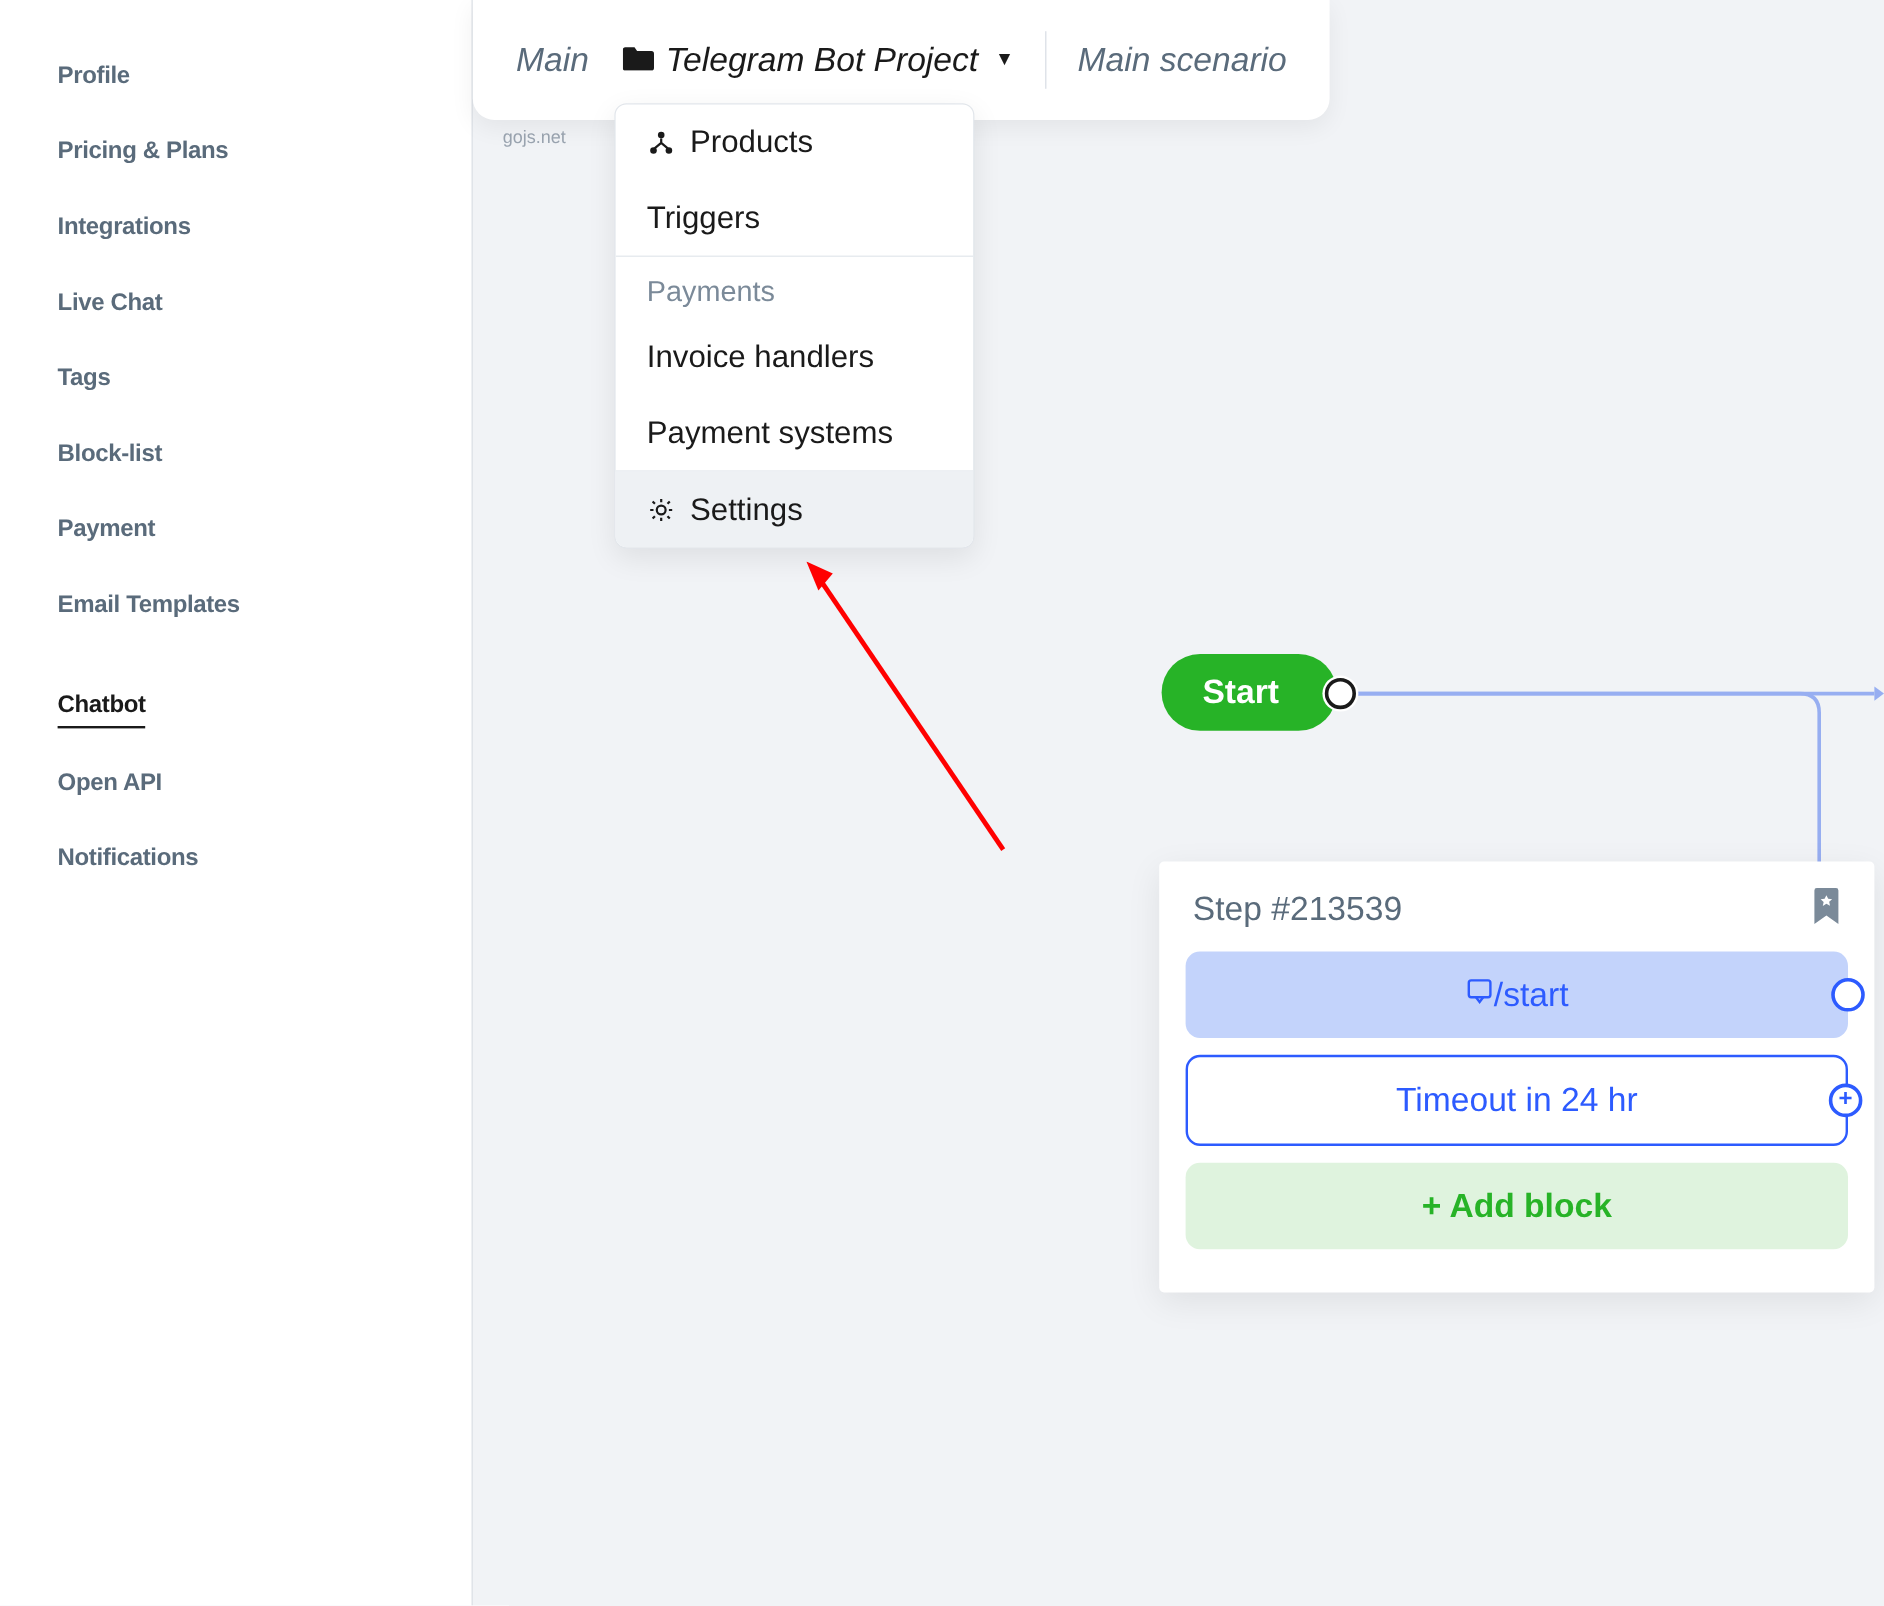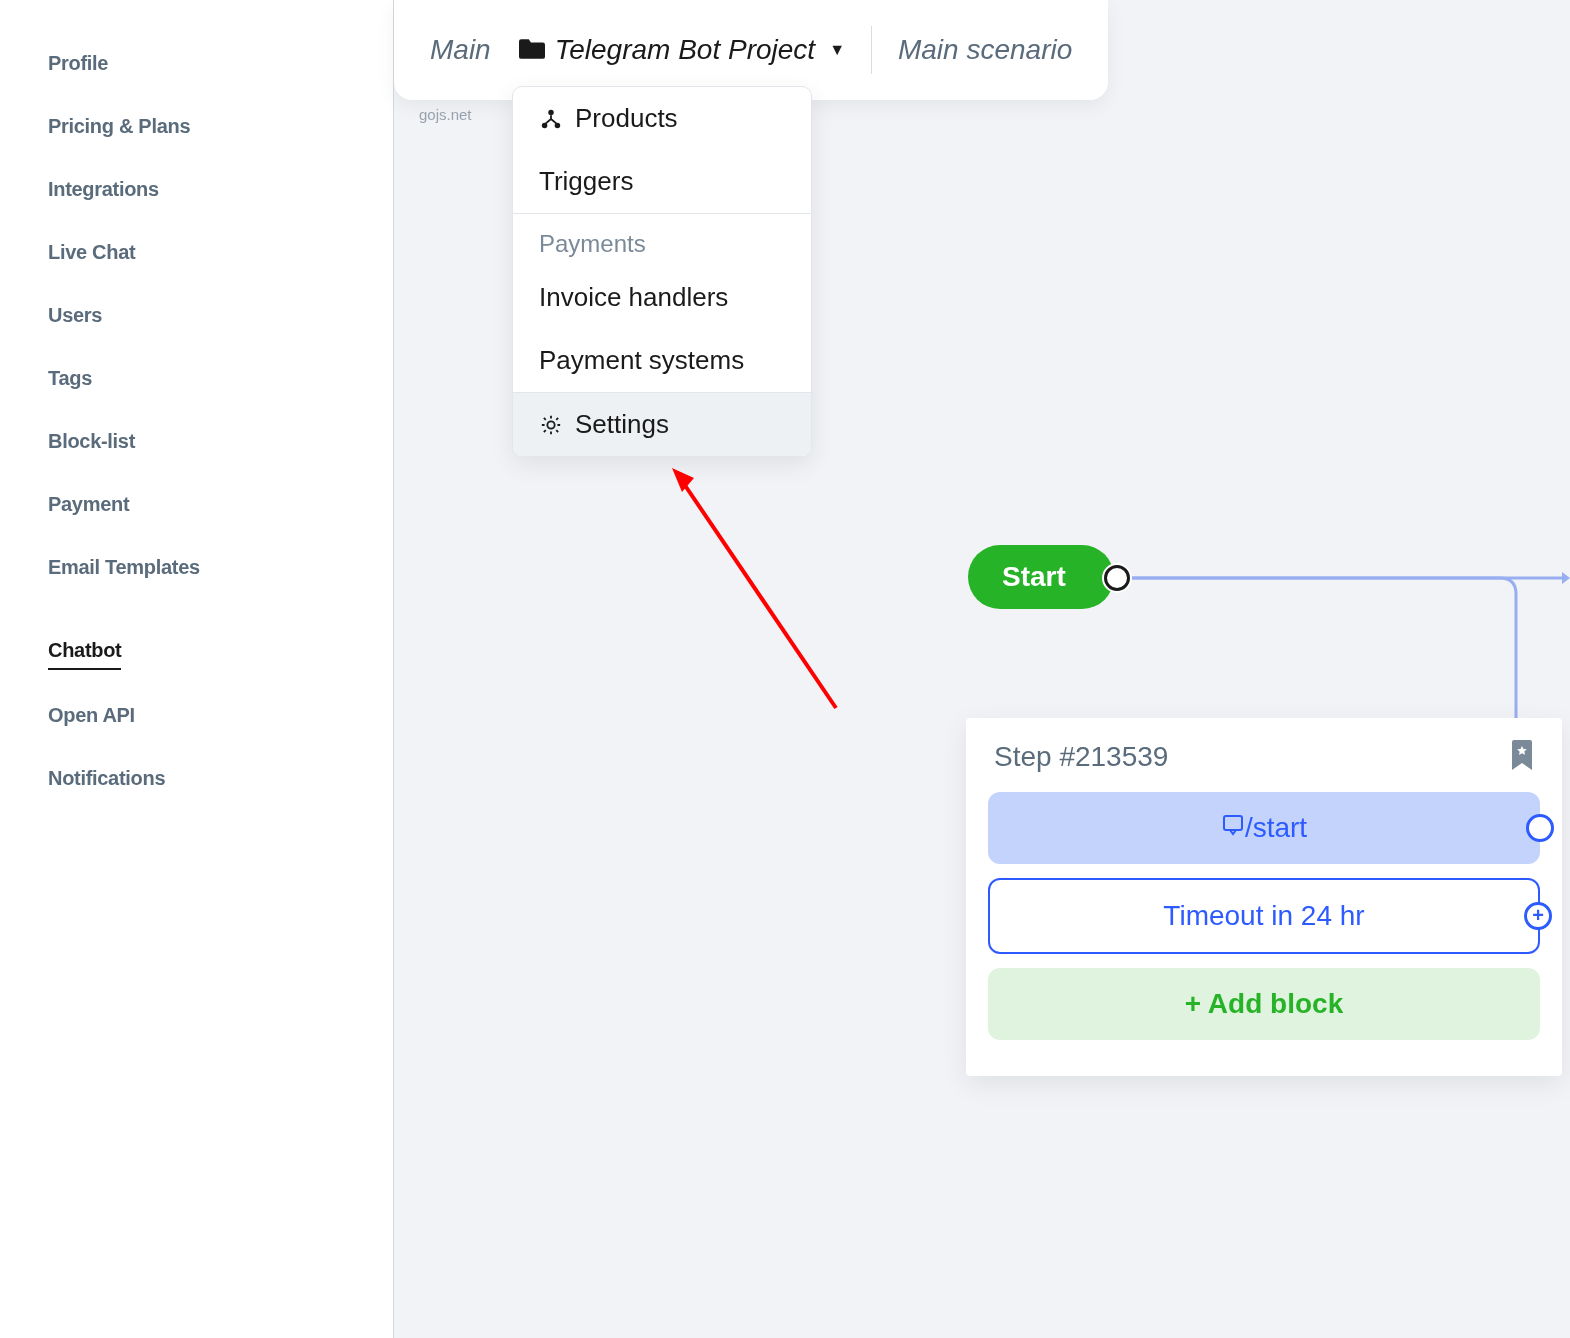--- a/index.html
+++ b/index.html
@@ -238,21 +238,20 @@
   }
 </style>
 </head>
 <body>
 
 <div class="sidebar">
   <div class="sidebar-item">Profile</div>
   <div class="sidebar-item">Pricing &amp; Plans</div>
   <div class="sidebar-item">Integrations</div>
   <div class="sidebar-item">Live Chat</div>
-  <div class="sidebar-item">Users</div>
   <div class="sidebar-item">Tags</div>
   <div class="sidebar-item">Block-list</div>
   <div class="sidebar-item">Payment</div>
   <div class="sidebar-item">Email Templates</div>
   <div class="sidebar-item active">Chatbot</div>
   <div class="sidebar-item">Open API</div>
   <div class="sidebar-item">Notifications</div>
 </div>
 
 <div class="canvas"></div>

